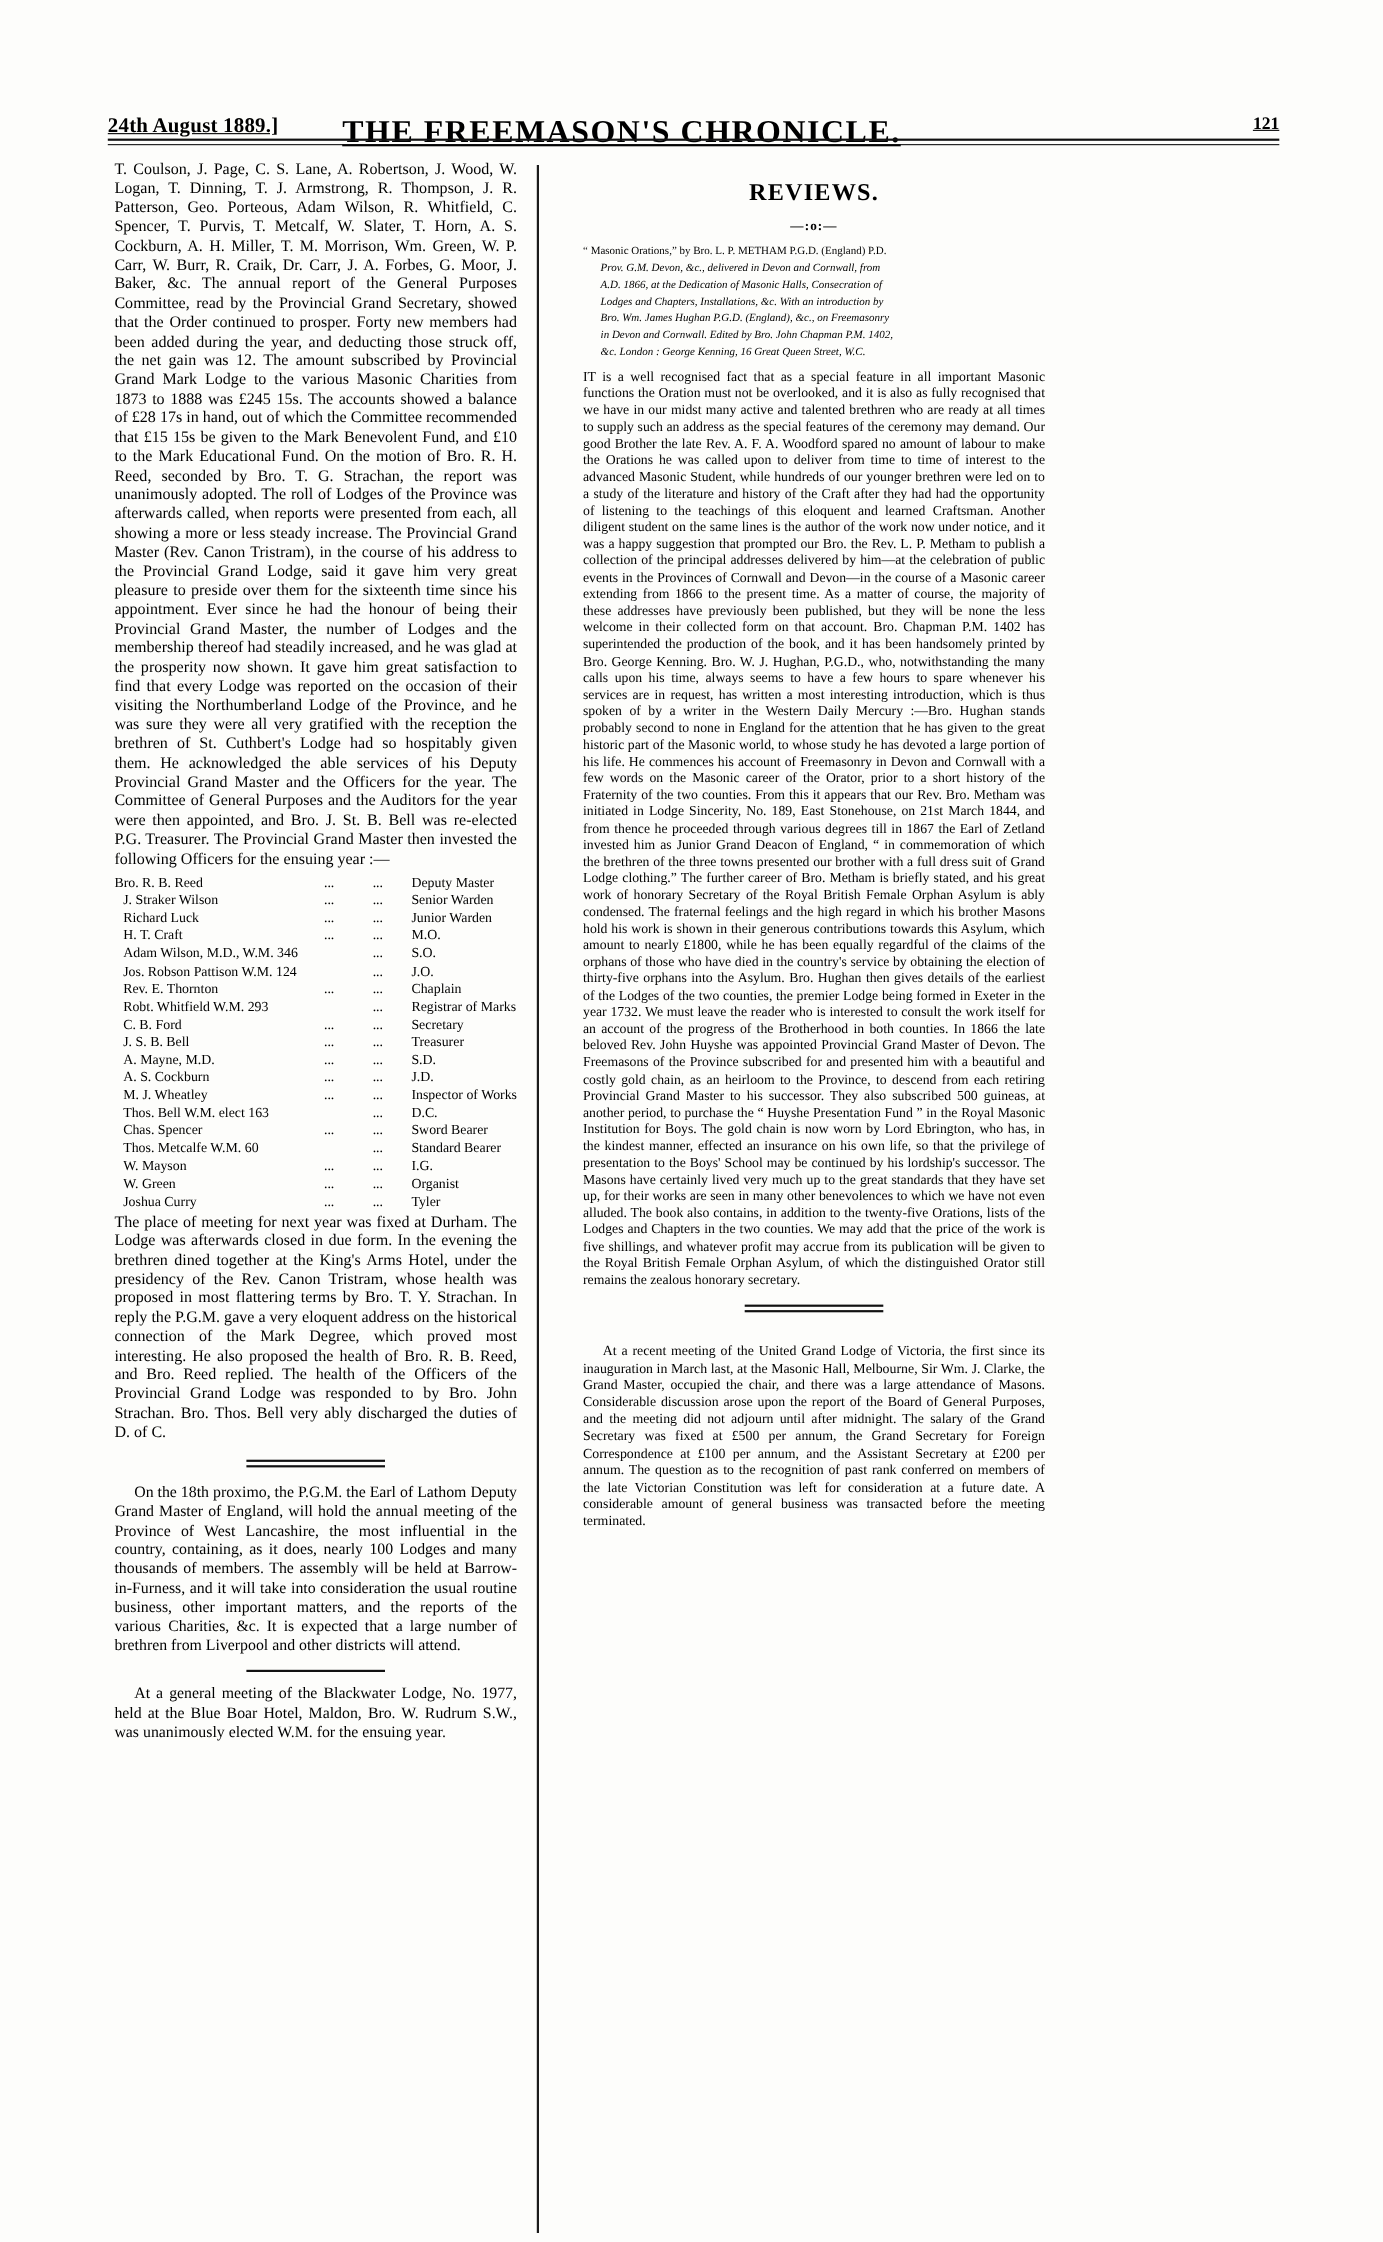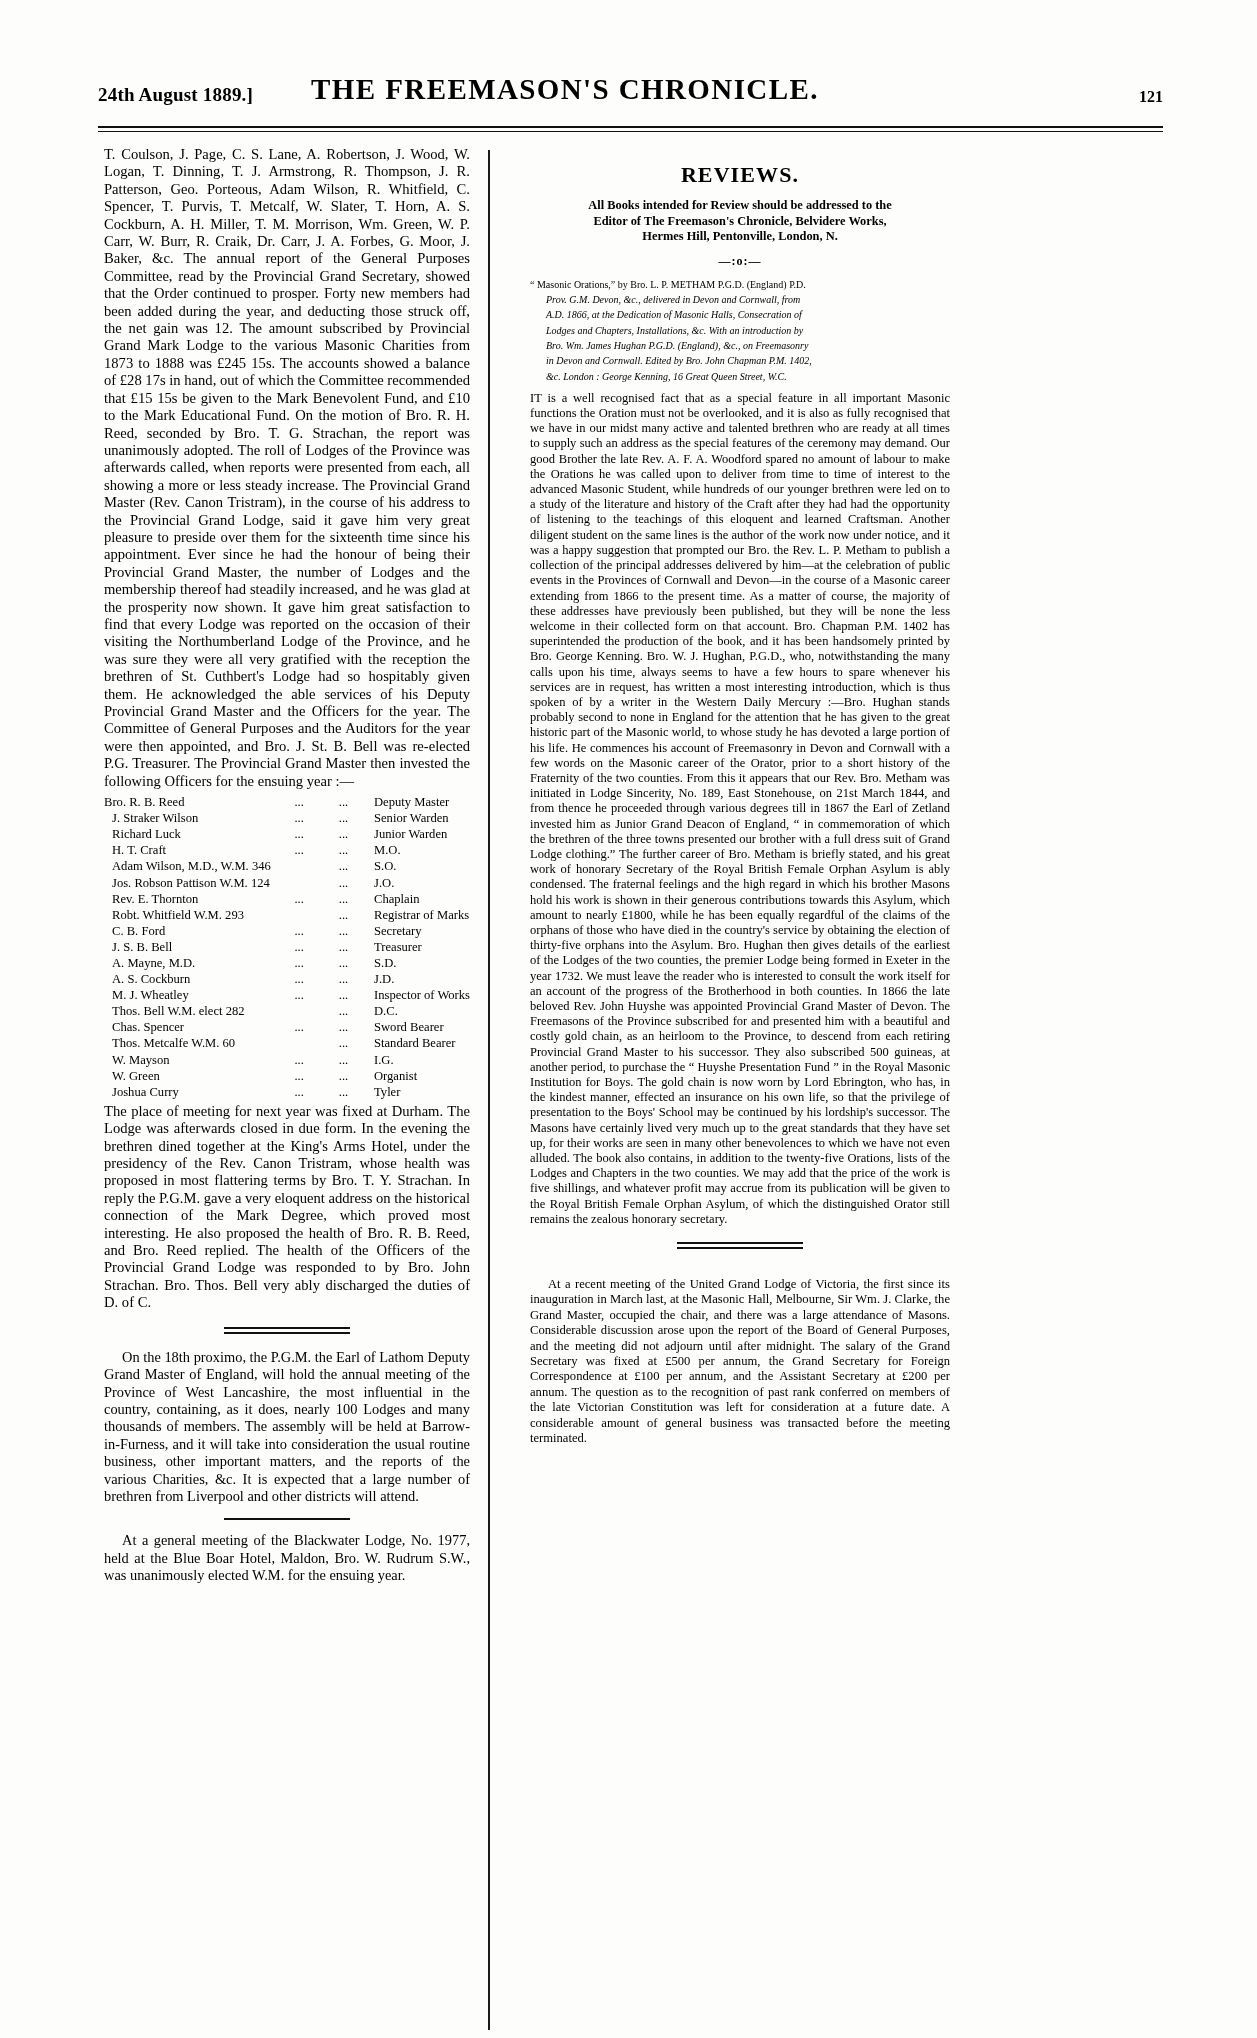--- a/index.html
+++ b/index.html
@@ -19,26 +19,27 @@
     position: absolute;
     left: 0; top: 0;
     width: 1257px;
     height: 2038px;
     background: #fdfdfb;
   }
   
   .masthead {
     position: absolute;
     left: 98px;
-    top: 72px;
+    top: 104px;
     width: 1065px;
     height: 34px;
     display: flex;
-    align-items: flex-end;
+    align-items: flex-start;
     justify-content: space-between;
+    text-decoration: underline;
   }
   .masthead-date {
     font-size: 19px;
     font-weight: bold;
     letter-spacing: 0.2px;
     white-space: nowrap;
   }
   .masthead-title {
     font-size: 29px;
     font-weight: bold;
@@ -261,21 +262,21 @@
           <td class="c-dot2">...</td>
           <td class="c-office">J.D.</td>
         </tr>
         <tr>
           <td class="c-name">M. J. Wheatley</td>
           <td class="c-dot1">...</td>
           <td class="c-dot2">...</td>
           <td class="c-office">Inspector of Works</td>
         </tr>
         <tr>
-          <td class="c-name">Thos. Bell W.M. elect 282</td>
+          <td class="c-name">Thos. Bell W.M. elect 163</td>
           <td class="c-dot1"></td>
           <td class="c-dot2">...</td>
           <td class="c-office">D.C.</td>
         </tr>
         <tr>
           <td class="c-name">Chas. Spencer</td>
           <td class="c-dot1">...</td>
           <td class="c-dot2">...</td>
           <td class="c-office">Sword Bearer</td>
         </tr>
@@ -320,25 +321,20 @@
 
     <div class="tail">
       <p class="indent">At a general meeting of the Blackwater Lodge, No. 1977, held at the Blue Boar Hotel, Maldon, Bro. W. Rudrum S.W., was unanimously elected W.M. for the ensuing year.</p>
     </div>
   </div>
 
   <div class="col col-right">
 
     <div class="rhead">REVIEWS.</div>
 
-    <div class="rnote">
-      <span class="ln1">All Books intended for Review should be addressed to the</span>
-      <span class="ln2">Editor of The Freemason's Chronicle, Belvidere Works,</span>
-      <span class="ln3">Hermes Hill, Pentonville, London, N.</span>
-    </div>
 
     <div class="dotsep">—:o:—</div>
 
     <div class="citation">
       <span>“ Masonic Orations,” by Bro. L. P. METHAM P.G.D. (England) P.D.</span>
       <span class="cont">Prov. G.M. Devon, &amp;c., delivered in Devon and Cornwall, from</span>
       <span class="cont">A.D. 1866, at the Dedication of Masonic Halls, Consecration of</span>
       <span class="cont">Lodges and Chapters, Installations, &amp;c.  With an introduction by</span>
       <span class="cont">Bro. Wm. James Hughan P.G.D. (England), &amp;c., on Freemasonry</span>
       <span class="cont">in Devon and Cornwall.  Edited by Bro. John Chapman P.M. 1402,</span>

